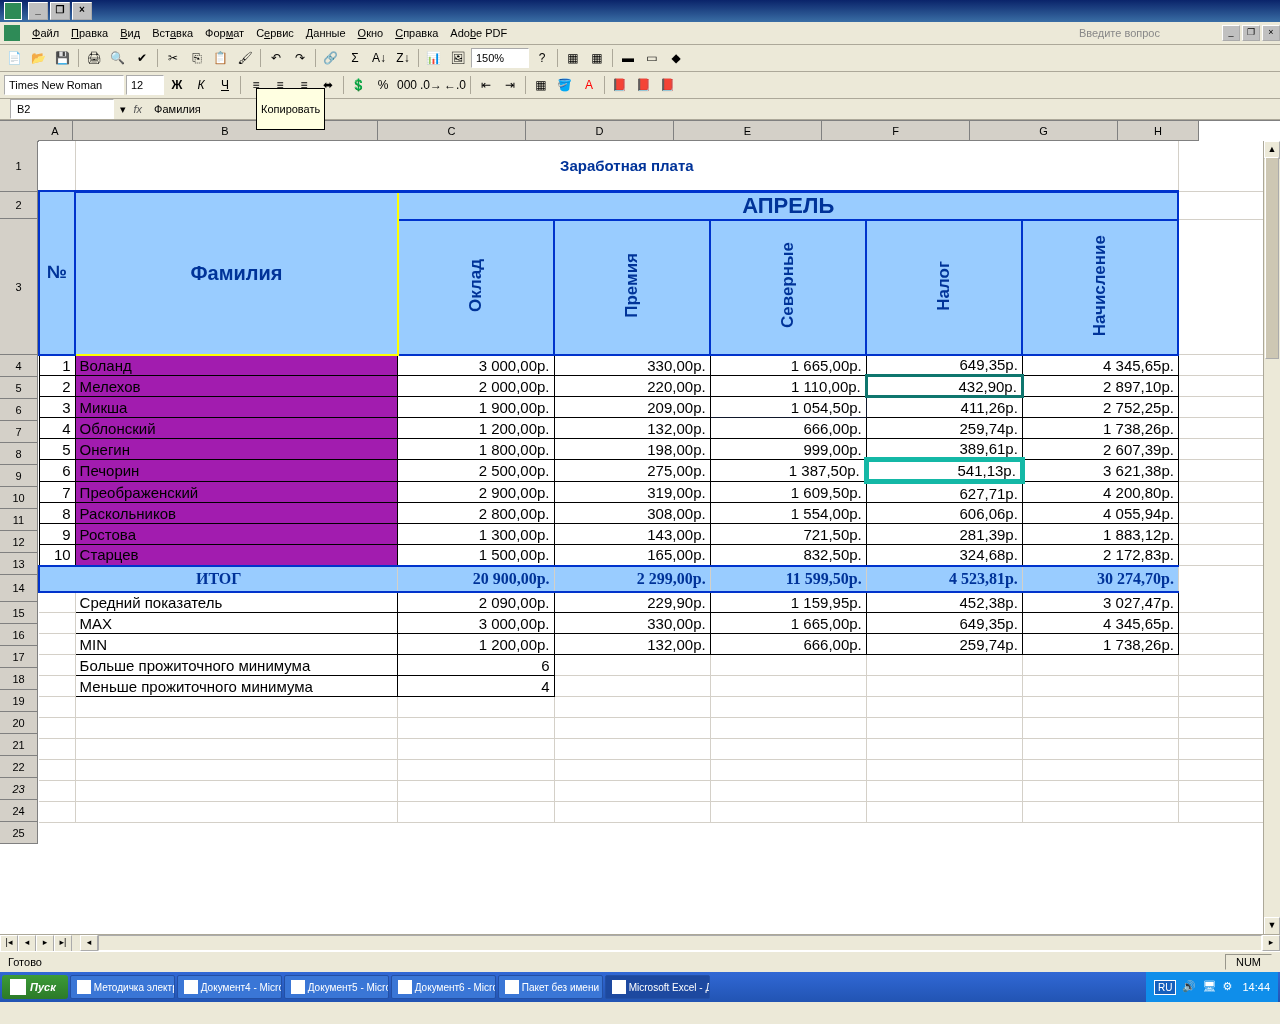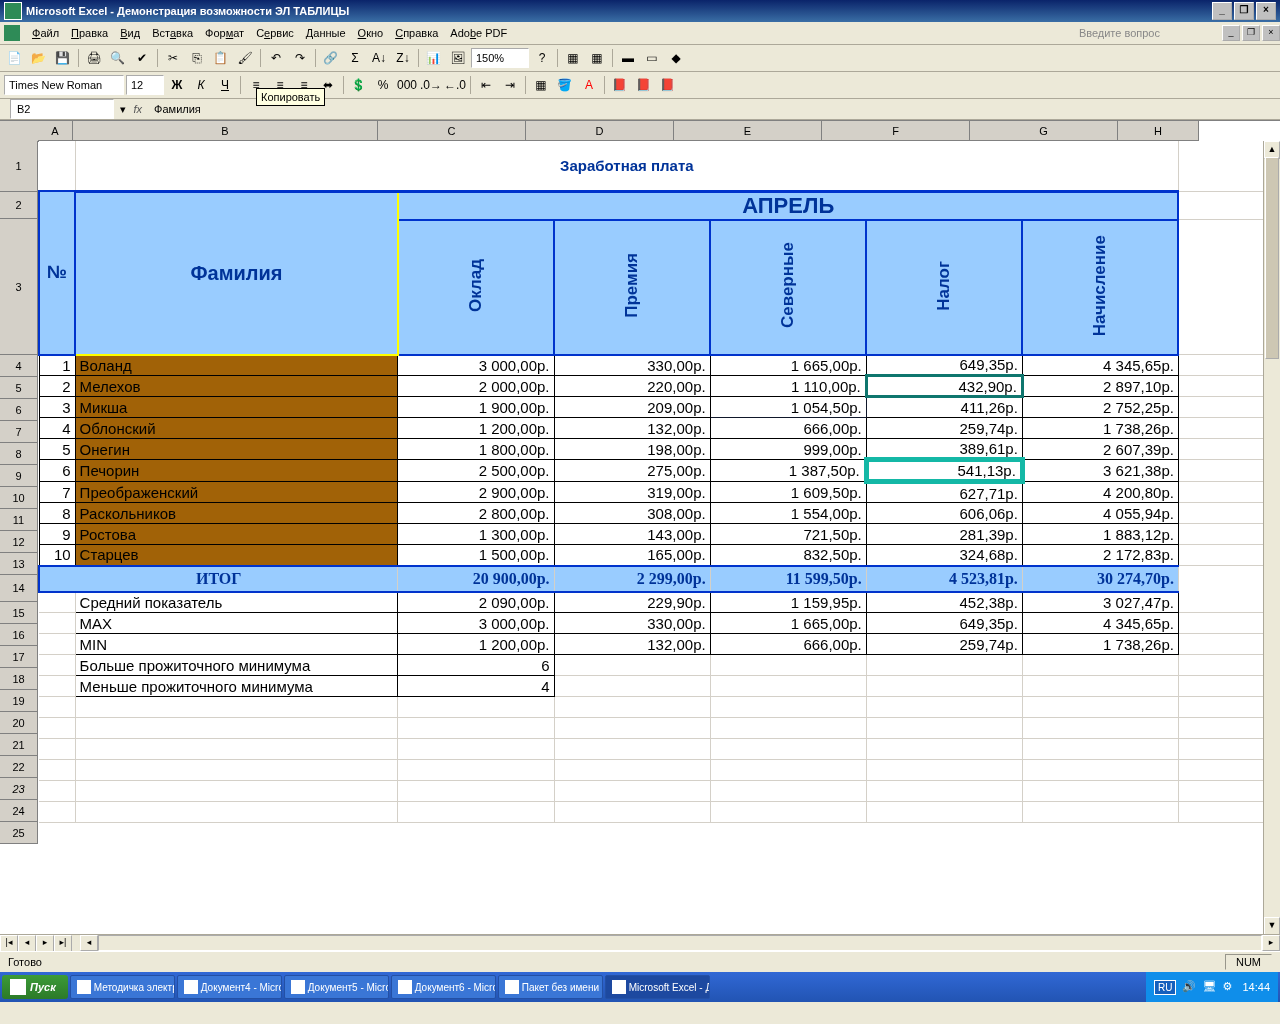--- a/index.html
+++ b/index.html
@@ -16,21 +16,21 @@
 .menubar .ask{margin-left:auto;margin-right:60px;color:#888}
 .menubar .wbtn{width:16px;height:14px;background:#c0c0c0;border:1px outset #fff;margin-left:2px;text-align:center;line-height:12px;font-size:9px}
 
 .toolbar{background:#ece9d8;height:26px;display:flex;align-items:center;padding:0 4px;border-bottom:1px solid #aca899;gap:2px}
 .tbtn{width:20px;height:20px;display:flex;align-items:center;justify-content:center;border:1px solid transparent;font-size:12px;cursor:pointer}
 .tsep{width:1px;height:18px;background:#aca899;margin:0 2px}
 .tsel{height:18px;border:1px inset #fff;background:#fff;padding:0 4px;font-size:11px;display:flex;align-items:center}
 .zoom{width:48px}
 .fontname{width:110px}
 .fontsize{width:28px}
-.tooltip{position:absolute;left:256px;top:88px;background:#ffffe1;border:1px solid #000;padding:2px 4px;font-size:11px;z-index:50}
+.tooltip{position:absolute;left:256px;top:88px;background:#ffffe1;border:1px solid #000;padding:14px 4px;font-size:11px;z-index:50}
 
 .formulabar{background:#ece9d8;height:20px;display:flex;align-items:center;border-bottom:1px solid #aca899}
 .namebox{width:96px;height:18px;border:1px inset #fff;background:#fff;margin-left:10px;padding-left:6px;display:flex;align-items:center}
 .fx{margin:12px 8px;font-style:italic;color:#555}
 .fcontent{flex:1;padding-left:4px}
 
 .sheetwrap{position:relative;background:#fff;height:830px;overflow:hidden;border-top:1px solid #808080}
 .hdrcorner{position:absolute;left:0;top:0;width:38px;height:20px;background:#d4d0c8;border-right:1px solid #808080;border-bottom:1px solid #808080}
 .colhdrs{position:absolute;left:38px;top:0;right:16px;height:20px;display:flex}
 .colhdr{background:#d4d0c8;border-right:1px solid #808080;border-bottom:1px solid #808080;text-align:center;line-height:20px;font-size:11px}
@@ -66,35 +66,34 @@
 .tray .tic{width:14px;height:14px;display:inline-block}
 
 .grid{border-collapse:collapse;table-layout:fixed;width:100%}
 .grid td{border-right:1px solid #d4d0c8;border-bottom:1px solid #d4d0c8;padding:0 4px;font-family:Arial;font-size:15px;vertical-align:middle;height:20px;box-sizing:border-box;overflow:hidden;white-space:nowrap}
 .bigtitle{font-family:'Times New Roman';font-size:38px;font-weight:bold;color:#003399;text-align:center;border-bottom:3px solid #0033cc !important}
 .hdrcell{background:#99ccff;color:#003399;font-family:'Times New Roman';font-weight:bold;text-align:center;border:2px solid #0033cc !important}
 .hdrcell.num{font-size:18px}
 .hdrcell.fam{font-size:20px;border:2px solid #ffff00 !important;background:#99ccff}
 .hdrcell.month{font-size:22px}
 .vert{writing-mode:vertical-rl;transform:rotate(180deg);display:inline-block;font-size:17px;padding:6px 0}
-.selcol{background:#a16207}
+.selcol{background:#a21caf}
 .numcell{text-align:right;font-family:Arial;font-size:15px}
 .namecell{text-align:left;font-family:Arial;font-size:15px}
 .itog td{background:#99ccff;color:#003399;font-family:'Times New Roman';font-size:16px;font-weight:bold;border-top:2px solid #0033cc;border-bottom:2px solid #0033cc}
 .itog .lab{text-align:center}
 .itog .val{text-align:right}
 .stat .lab{text-align:left}
 .stat .val{text-align:right}
 </style>
 </head>
 <body>
 
 <div class="titlebar">
   <span class="icon"></span>
-  <span class="title">Microsoft Excel - Демонстрация возможности ЭЛ ТАБЛИЦЫ</span>
   <span class="wbtn">_</span>
   <span class="wbtn">❐</span>
   <span class="wbtn">×</span>
 </div>
 
 <div class="menubar">
   <span class="micon"></span>
   <span class="mitem"><u>Ф</u><span></span>айл</span>
   <span class="mitem"><u>П</u>равка</span>
   <span class="mitem"><u>В</u>ид</span>

